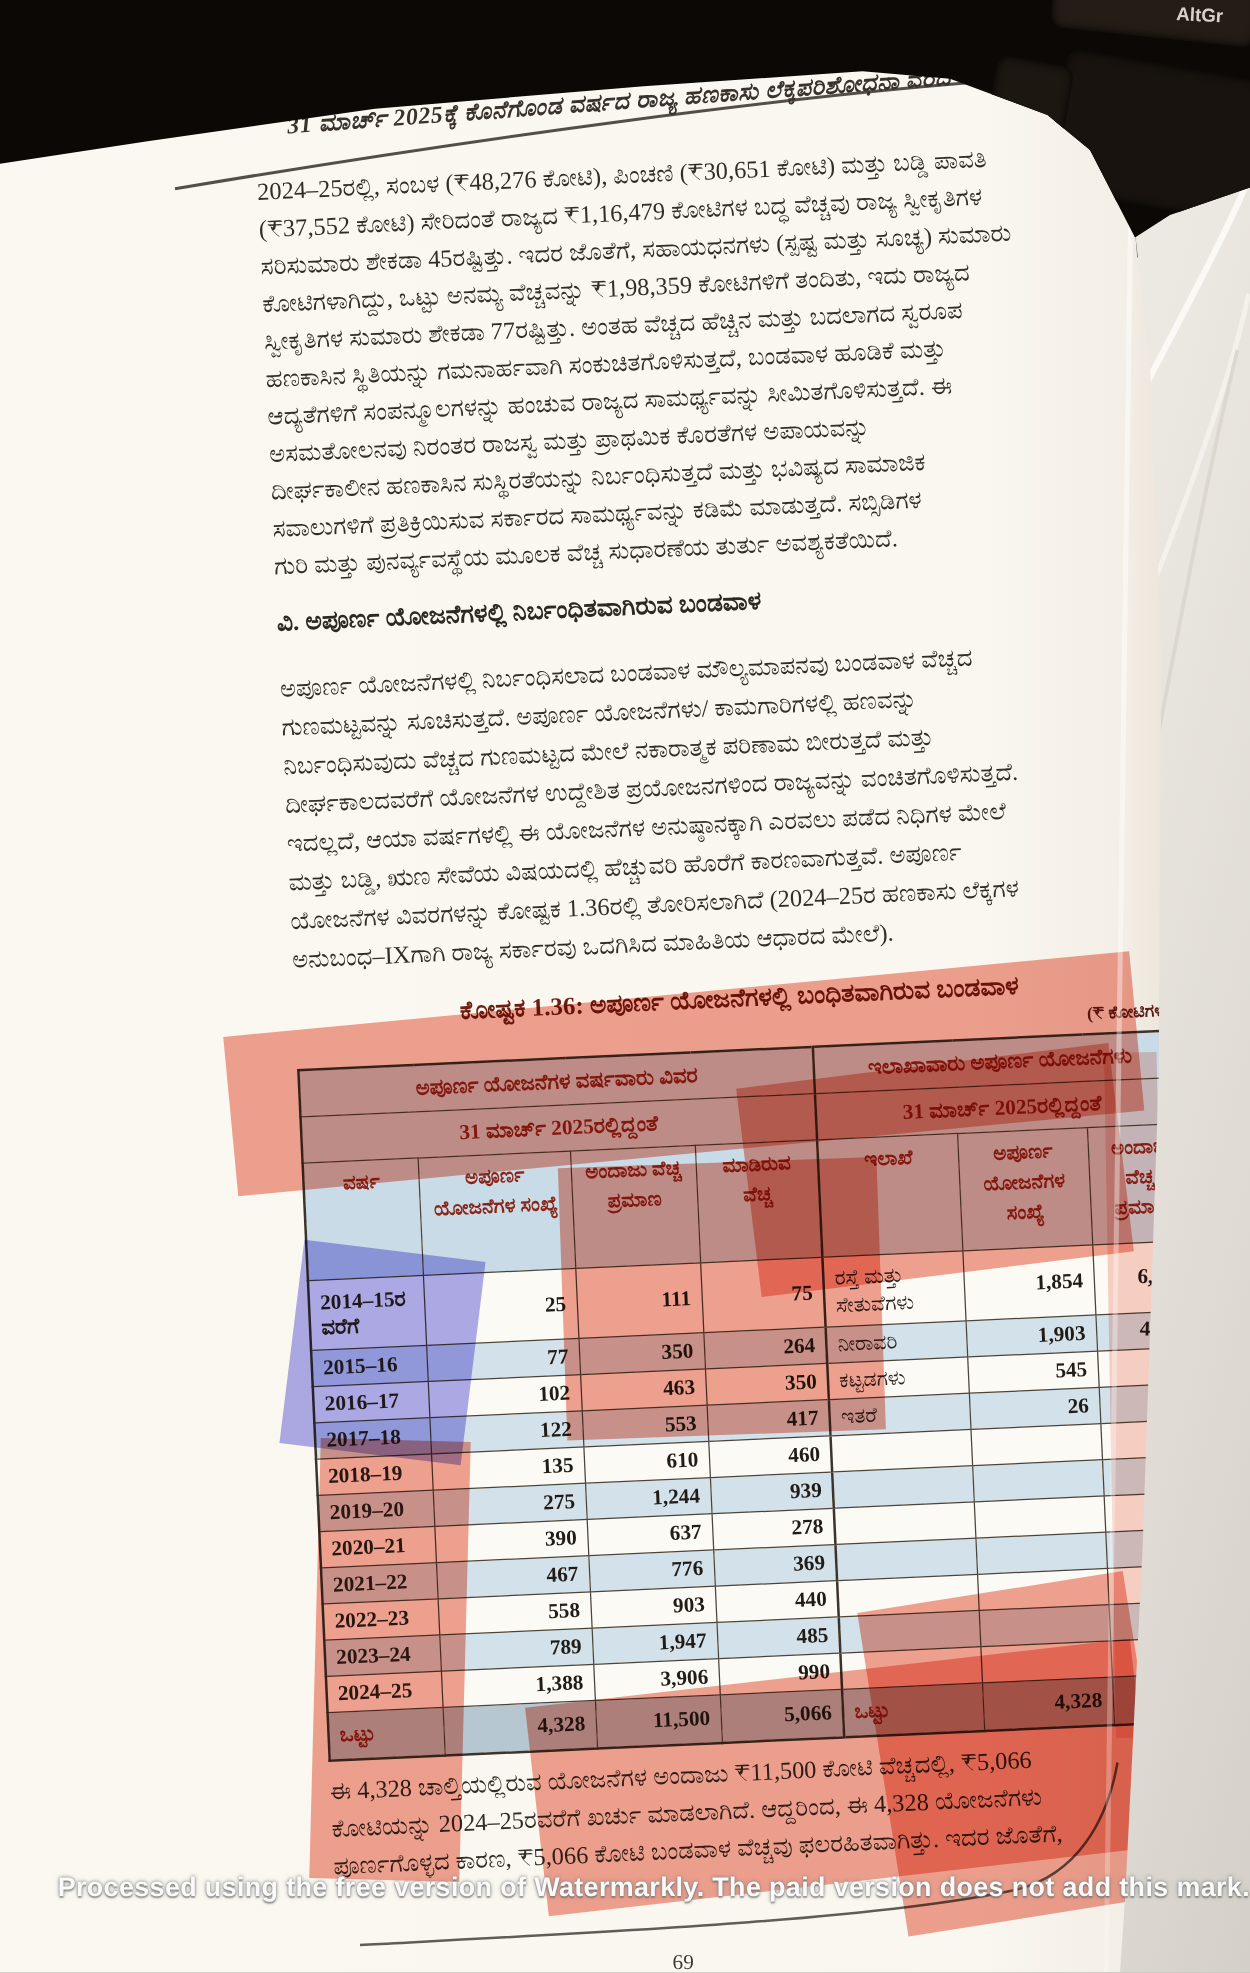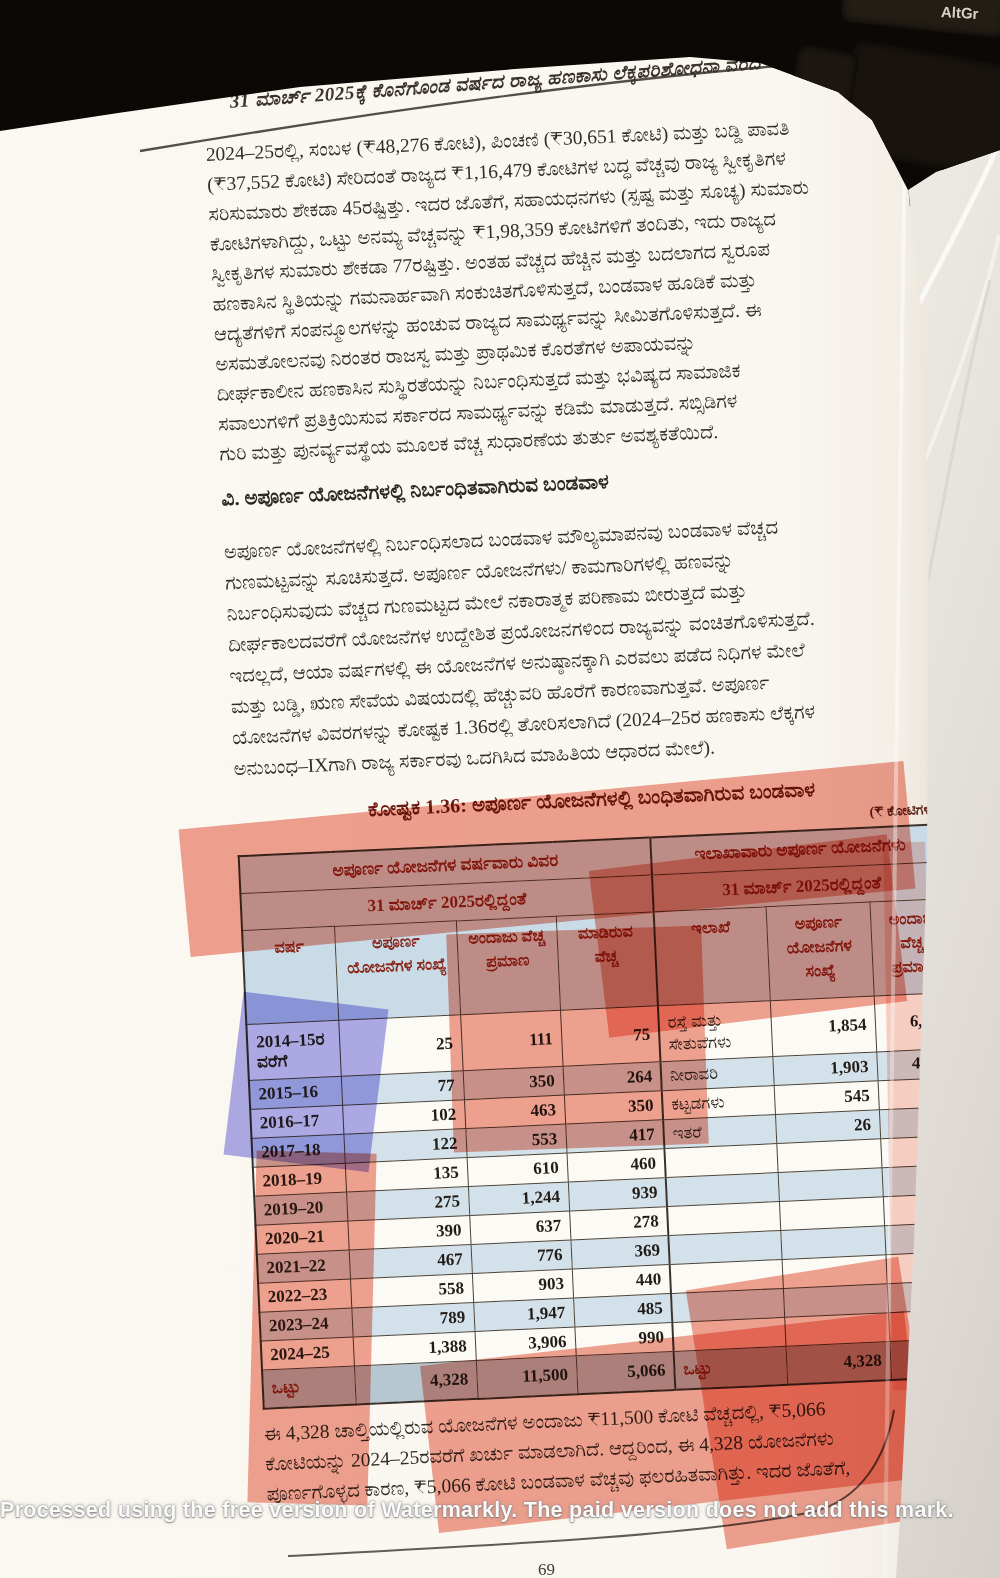--- a/index.html
+++ b/index.html
@@ -50,21 +50,21 @@
   .ov{position:absolute;mix-blend-mode:multiply;}
   .ov.salmon{background:rgba(232,101,77,.60);}
   .ov.blue{background:rgba(86,82,218,.48);}
   
   .top-black{position:absolute;left:0;top:0;width:1000px;height:215px;z-index:4;background:#0b0805;
     clip-path:polygon(0 0,1000px 0,1000px 150px,936px 172px,908px 190px,872px 120px,838px 92px,760px 63px,690px 57px,515px 69px,300px 87px,118px 113px,0 131px);}
   .kbd-key{position:absolute;background:#1d1712;border-radius:10px;box-shadow:inset 0 0 8px #000;}
   .kbd-label{position:absolute;right:22px;top:4px;color:#d8d2c9;font-family:"Liberation Sans",sans-serif;
     font-size:15px;font-weight:bold;transform:rotate(3deg);}
   
-  .wm-bar{position:absolute;left:0;top:1498px;width:100%;z-index:6;text-align:left;
+  .wm-bar{position:absolute;left:0;top:1498px;width:100%;z-index:6;text-align:right;
     font-family:"Liberation Sans",sans-serif;font-size:21.5px;font-weight:600;letter-spacing:.3px;
     color:rgba(255,255,255,.96);
     text-shadow:0 0 2px rgba(110,110,110,.9),0 0 4px rgba(150,150,150,.6),0 1px 1px rgba(90,90,90,.5);}
   .pg-num{position:absolute;left:538px;top:1560px;font-size:17px;color:#3f3a33;z-index:3;}
   svg.lines{position:absolute;inset:0;pointer-events:none;}
 </style>
 </head>
 <body>
 
 <div class="scene">

